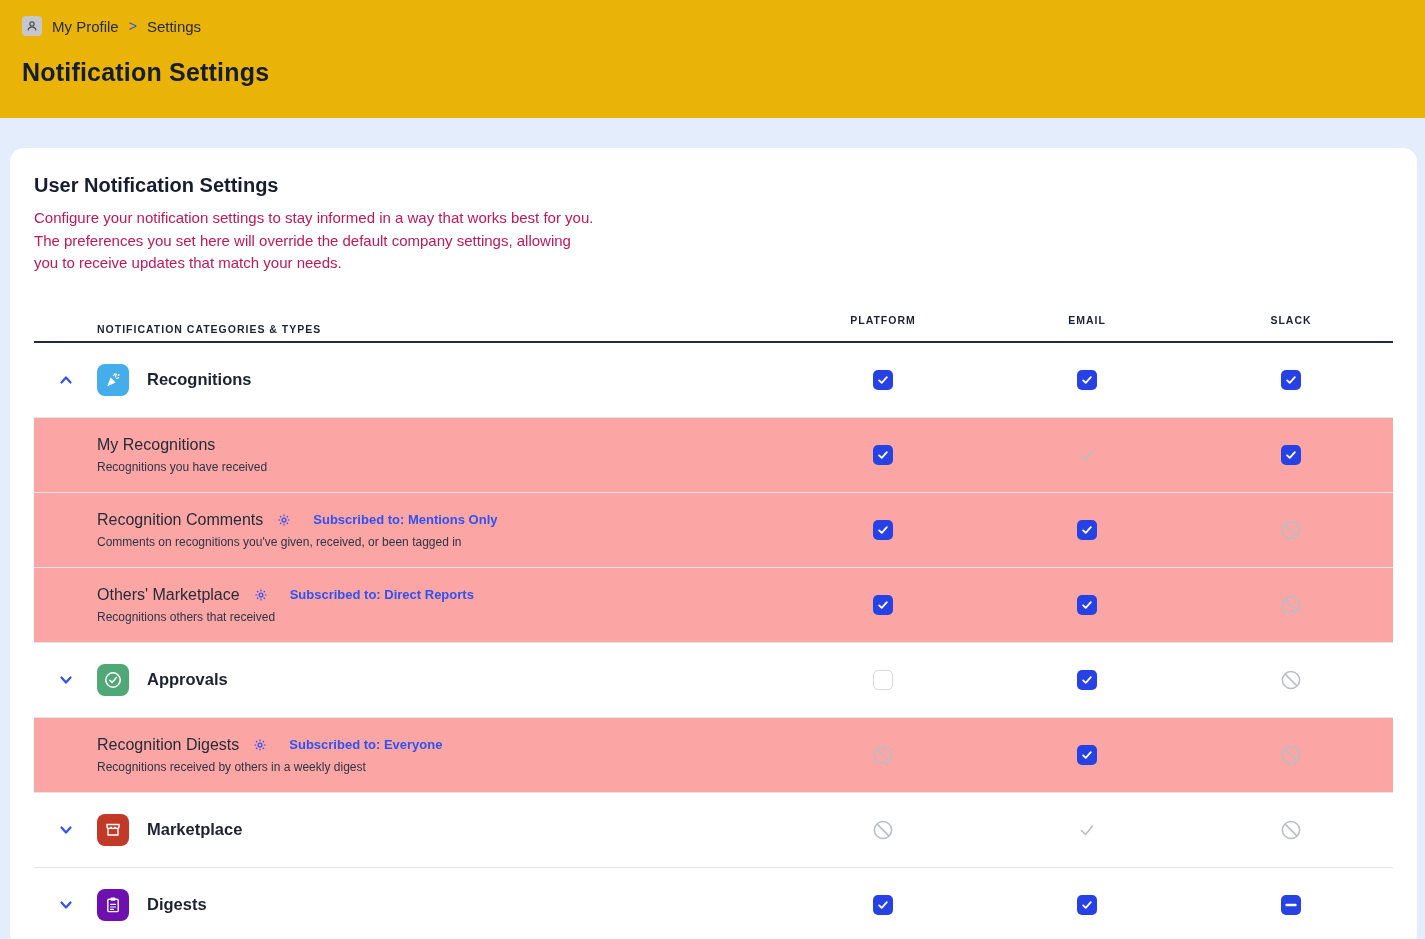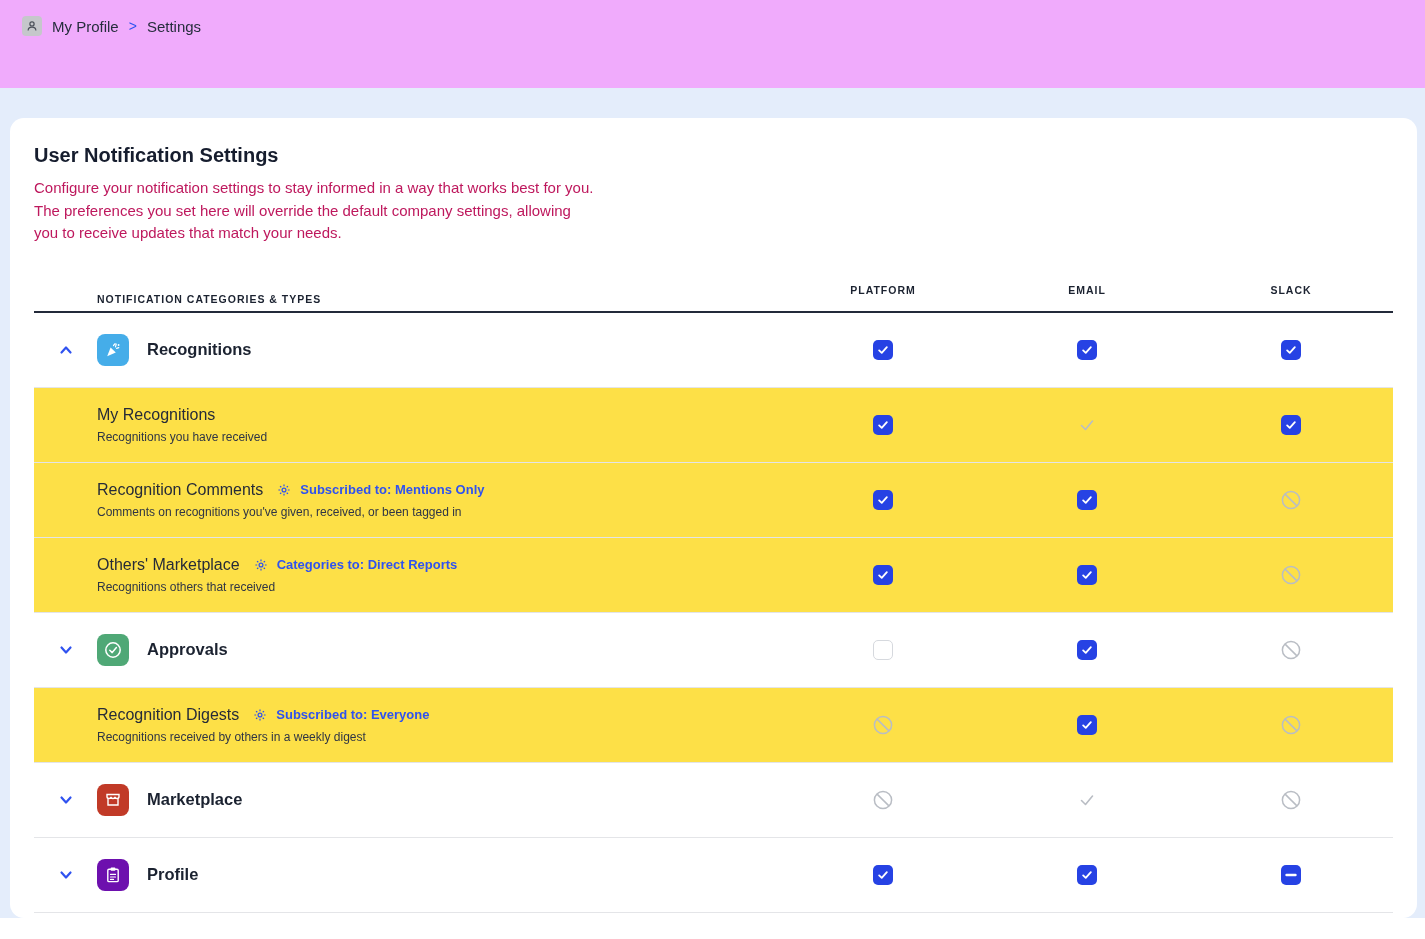--- a/index.html
+++ b/index.html
@@ -1,20 +1,20 @@
 <!DOCTYPE html>
 <html><head>
 <meta charset="utf-8">
 <style>
   * { margin:0; padding:0; box-sizing:border-box; }
   html,body { width:1425px; height:939px; overflow:hidden; background:#fff;
     font-family:"Liberation Sans", sans-serif; color:#1c2333; }
 
   
-  .top-header { background:#f0abfc; height:88px; padding:16px 0 0 22px; }
+  .top-header { background:#eab308; height:118px; padding:16px 0 0 22px; }
   .breadcrumb { display:flex; align-items:center; gap:10px; font-size:15px; color:#262d3d; }
   .bc-icon { width:20px; height:20px; border-radius:4px; background:#c5c7cb;
     display:inline-flex; align-items:center; justify-content:center; }
   .bc-sep { color:#2f52f0; font-size:14px; }
   .bc-item { cursor:default; }
   .page-title { margin-top:22px; font-size:25px; font-weight:700; letter-spacing:.2px; color:#161d2e; }
 
   
   .page-bg { background:#e4edfb; min-height:821px; padding:30px 8px 0 10px; }
   .card { background:#fff; border-radius:14px; padding:26px 24px 0 24px; min-height:800px; }
@@ -22,30 +22,30 @@
   .card-desc { margin-top:10px; font-size:15px; line-height:1.5; color:#be185d; max-width:562px; }
 
   
   .table { margin-top:24px; }
   .thead { display:flex; align-items:center; height:44px; border-bottom:2px solid #232a3a; }
   .th { font-size:10.5px; font-weight:700; letter-spacing:1px; color:#1b2230; text-transform:uppercase; }
   .th-name { flex:1; padding-left:63px;margin-top:18px; }
   .col { width:204px; display:flex; justify-content:center; align-items:center; }
 
   .row { display:flex; align-items:center; height:75px; border-bottom:1px solid #e4e5e8; background:#fff; }
-  .row.sub { background:#fde047; border-bottom:1px solid #e3e4e7; }
+  .row.sub { background:#fca5a5; border-bottom:1px solid #e3e4e7; }
   .name-cell { flex:1; display:flex; align-items:center; min-width:0; }
   .chev-box { width:63px; display:flex; justify-content:center; align-items:center; cursor:pointer; }
   .cat-icon { width:32px; height:32px; border-radius:8px; display:flex; align-items:center; justify-content:center; margin-right:18px; }
   .cat-label { font-size:16.5px; font-weight:700; color:#1b2230; }
 
   .sub .name-cell { padding-left:63px; flex-direction:column; align-items:flex-start; justify-content:center; }
   .sub-title-line { display:flex; align-items:center; gap:6px; }
   .sub-title { font-size:16px; color:#262b38; }
-  .sub-link { display:inline-flex; align-items:center; gap:9px; margin-left:8px; cursor:pointer; }
+  .sub-link { display:inline-flex; align-items:center; gap:22px; margin-left:8px; cursor:pointer; }
   .sub-link span { font-size:13px; font-weight:600; color:#2f52f0; }
   .sub-desc { margin-top:6px; font-size:12px; color:#2f3545; }
 
   .toggle { display:inline-flex; align-items:center; justify-content:center; width:22px; height:22px; cursor:pointer; }
   .box { width:20px; height:20px; border-radius:5px; display:inline-flex; align-items:center; justify-content:center; }
   .box.on { background:#2642e4; }
   .box.off { background:#fff; border:1px solid #d6d9de; }
   .toggle.noclick { cursor:default; }
 </style>
 </head>
@@ -56,20 +56,21 @@
     <span class="bc-icon">
       <svg width="14" height="14" viewBox="0 0 16 16" fill="none" stroke="#4a4f59" stroke-width="1.4">
         <circle cx="8" cy="5.6" r="2.4"></circle>
           <path d="M3.6 13.2c0-2.4 2-3.9 4.4-3.9s4.4 1.5 4.4 3.9"></path>
       </svg>
     </span>
     <span class="bc-item">My Profile</span>
     <span class="bc-sep">&gt;</span>
     <span class="bc-item">Settings</span>
   </div>
+  <div class="page-title">Notification Settings</div>
 </div>
 
 <div class="page-bg">
   <div class="card">
     <div class="card-title">User Notification Settings</div>
     <div class="card-desc">Configure your notification settings to stay informed in a way that works best for you. The preferences you set here will override the default company settings, allowing you to receive updates that match your needs.</div>
 
     <div class="table">
       <div class="thead">
         <div class="th th-name">Notification Categories &amp; Types</div>
@@ -202,21 +203,21 @@
             <div class="name-cell">
               <div class="sub-title-line">
                 <span class="sub-title">Others' Marketplace</span>
                 <span class="sub-link">
                   <span style="display: inline-flex;">
                     <svg width="14" height="14" viewBox="0 0 16 16" fill="none" stroke="#2f52f0" stroke-width="1.4">
                       <circle cx="8" cy="8" r="2.2"></circle>
                       <path d="M8 1.6v2M8 12.4v2M1.6 8h2M12.4 8h2M3.5 3.5l1.4 1.4M11.1 11.1l1.4 1.4M12.5 3.5l-1.4 1.4M4.9 11.1l-1.4 1.4"></path>
                     </svg>
                   </span>
-                  <span>Categories to: Direct Reports</span>
+                  <span>Subscribed to: Direct Reports</span>
                 </span>
               </div>
               <div class="sub-desc">Recognitions others that received</div>
             </div>
             <div class="col">
               <span class="toggle">
                 <span class="box on">
                   <svg width="14" height="14" viewBox="0 0 20 20" fill="none">
                     <polyline points="4.5,10.5 8.2,14 15.5,6" stroke="#fff" stroke-width="2.6" stroke-linecap="round" stroke-linejoin="round"></polyline>
                   </svg>
@@ -367,21 +368,21 @@
                   <polyline points="4.5,6.5 9,11.5 13.5,6.5" stroke="#2f52f0" stroke-width="2.2" stroke-linecap="round" stroke-linejoin="round"></polyline>
                 </svg>
               </span>
               <span class="cat-icon" style="background: rgb(109, 16, 174);">
                 <svg width="18" height="18" viewBox="0 0 18 18" fill="none">
                   <rect x="3.8" y="3.2" width="10.4" height="12.4" rx="1.2" stroke="#fff" stroke-width="1.4"></rect>
                   <rect x="6.6" y="1.6" width="4.8" height="3.2" rx=".8" fill="#fff"></rect>
                   <path d="M6.5 8.4h5M6.5 11h5M6.5 13.4h3" stroke="#fff" stroke-width="1.2" stroke-linecap="round"></path>
                 </svg>
               </span>
-              <span class="cat-label">Profile</span>
+              <span class="cat-label">Digests</span>
             </div>
             <div class="col">
               <span class="toggle">
                 <span class="box on">
                   <svg width="14" height="14" viewBox="0 0 20 20" fill="none">
                     <polyline points="4.5,10.5 8.2,14 15.5,6" stroke="#fff" stroke-width="2.6" stroke-linecap="round" stroke-linejoin="round"></polyline>
                   </svg>
                 </span>
               </span>
             </div>

